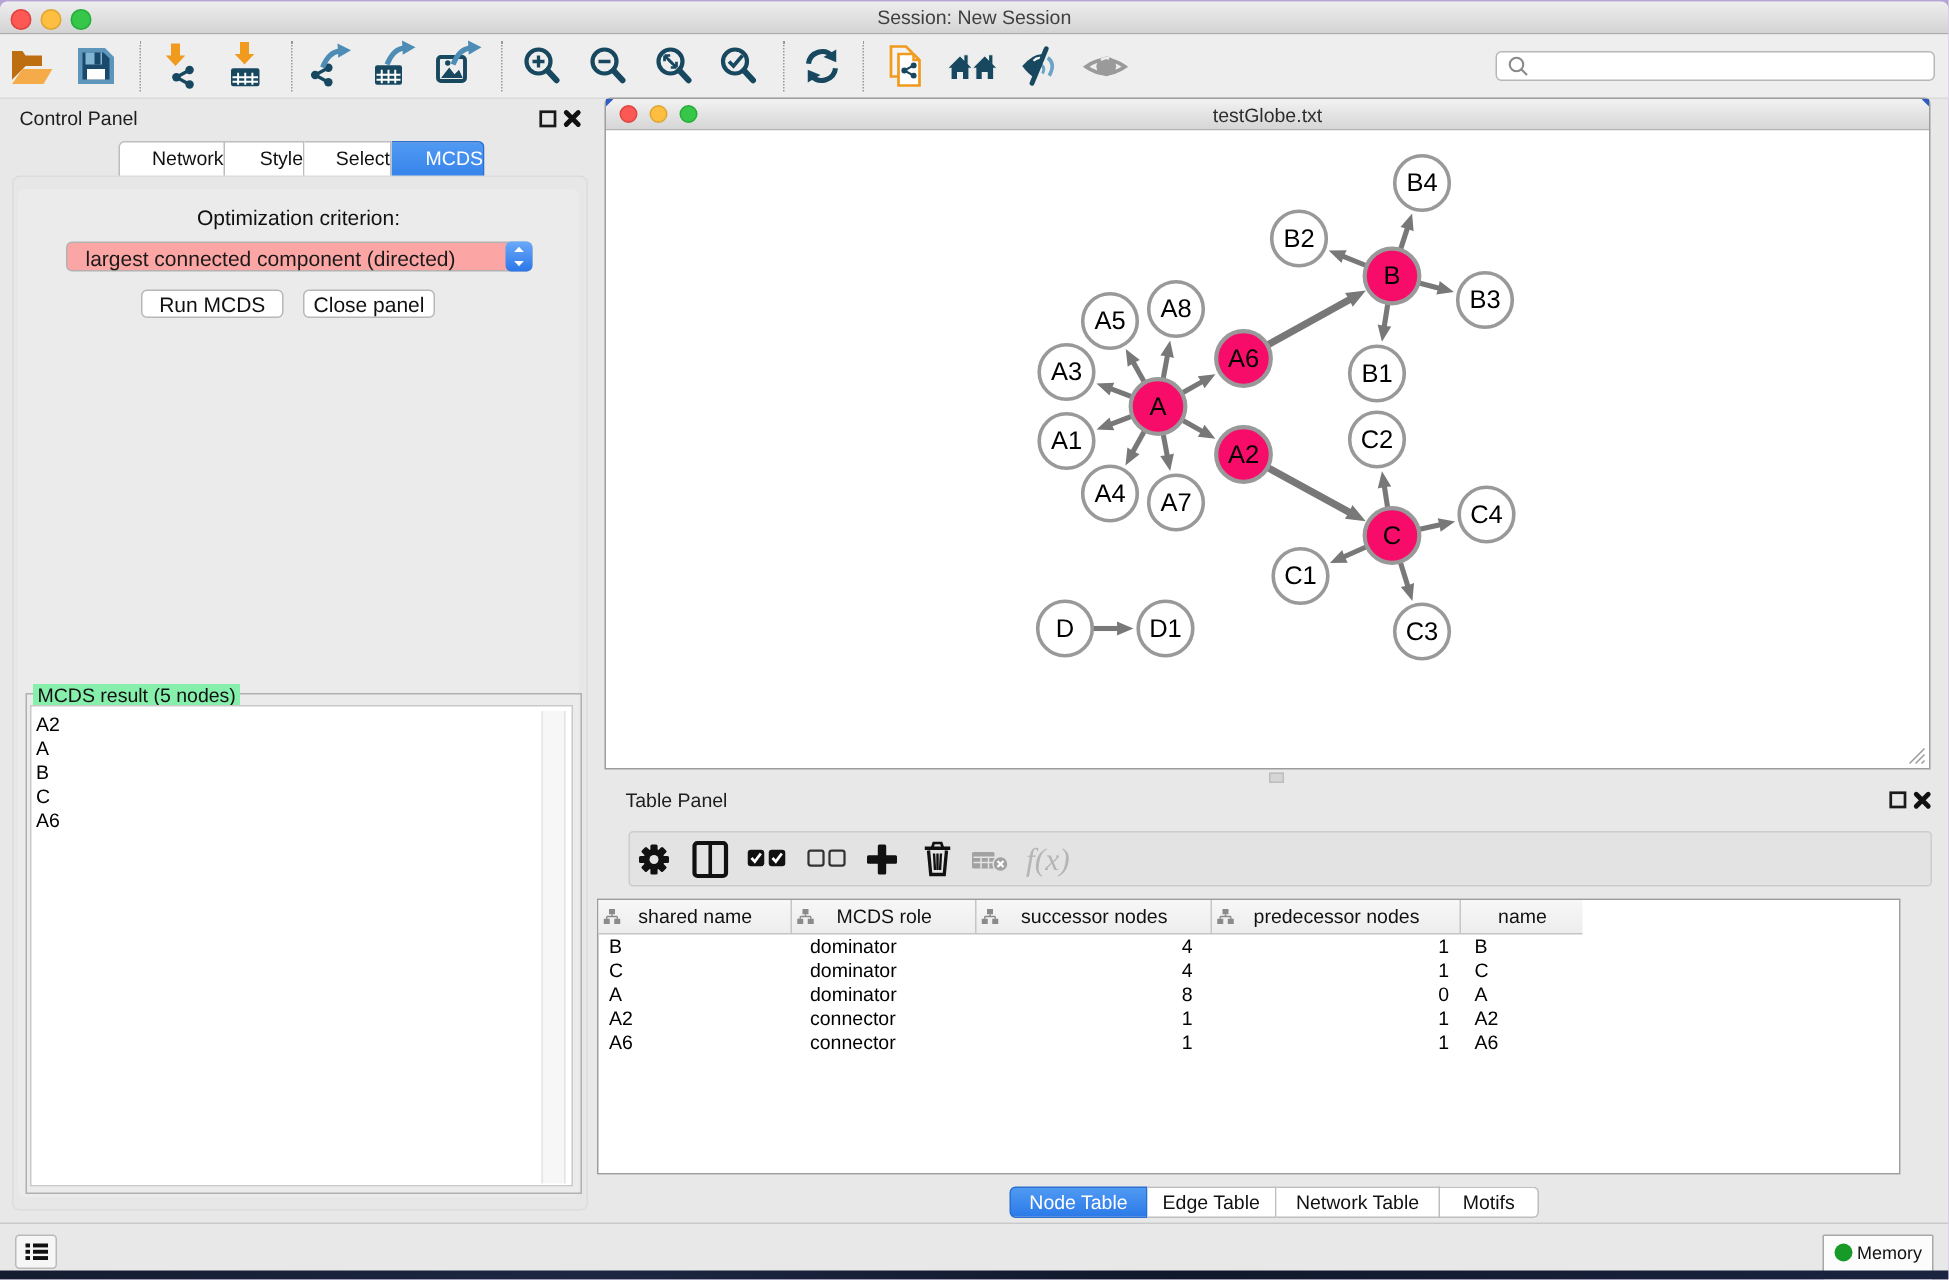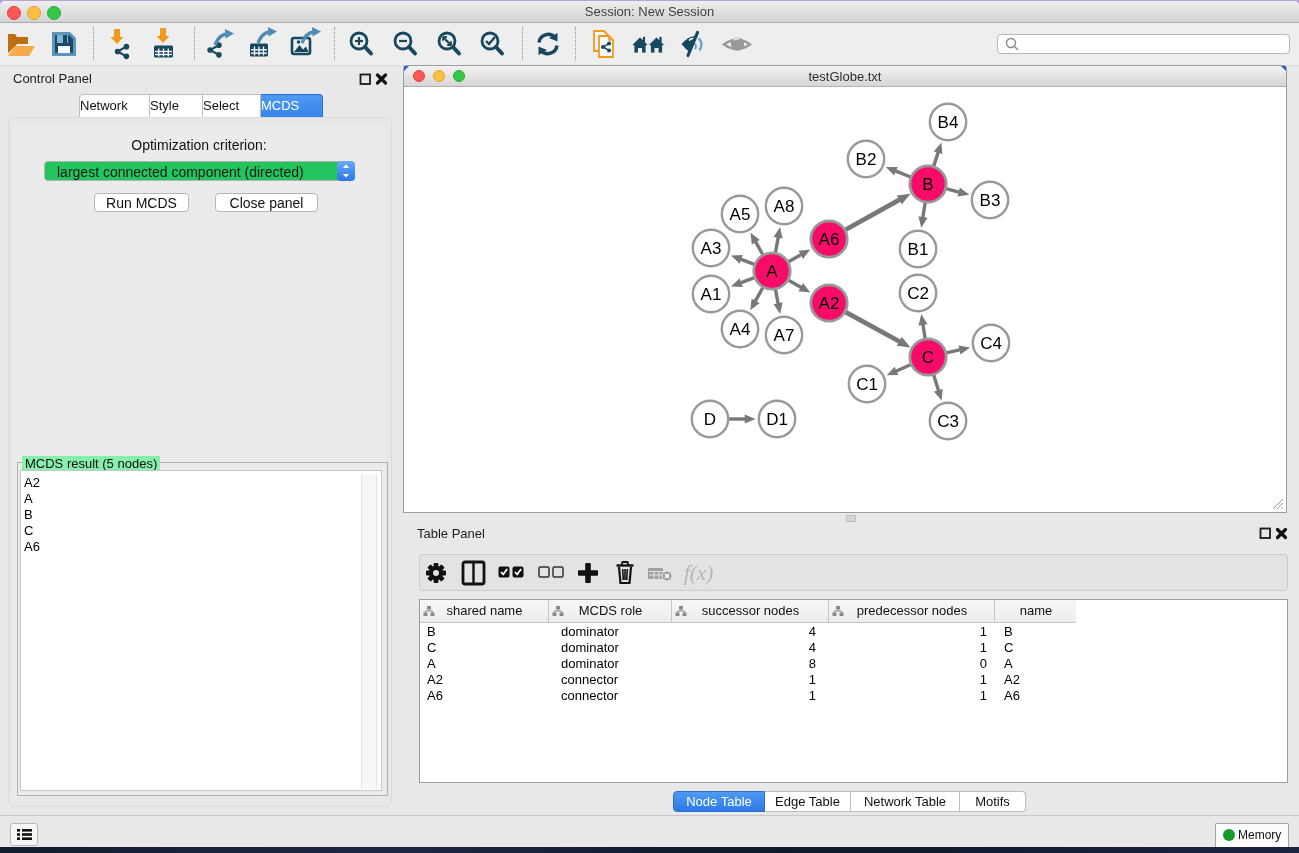--- a/index.html
+++ b/index.html
@@ -14,26 +14,26 @@
 #titlebar .tl{position:absolute;top:5px;width:12px;height:12px;border-radius:50%;}
 #title-text{position:absolute;top:3px;left:0;width:100%;text-align:center;
   font-size:13px;color:#3f3f3f;}
 #toolbar{position:absolute;left:0;top:22px;width:1299px;height:42px;background:#eeeeee;
   border-bottom:1px solid #dadada;}
 .sep{position:absolute;top:4px;height:34px;width:0;border-left:1px dotted #989898;}
 #searchbox{position:absolute;left:997px;top:11px;width:291px;height:18px;background:#fff;
   border:1px solid #b7b7b7;border-radius:4px;}
 
 #cp-title{position:absolute;left:13px;top:70px;font-size:13px;color:#1d1d1d;}
-.tab{position:absolute;top:93px;height:34px;line-height:21px;text-align:left;
+.tab{position:absolute;top:93px;height:34px;line-height:21px;text-align:right;
   font-size:13px;color:#111;background:#fff;border:1px solid #bdbdbd;box-sizing:border-box;}
 #cp-box{position:absolute;left:8px;top:116px;width:382px;height:688px;background:#e7e7e7;
   border:1px solid #dcdcdc;border-radius:5px;}
 #cp-inner{position:absolute;left:3px;top:8px;width:374px;height:672px;background:#ebebeb;border-radius:4px;}
-#combo{position:absolute;left:44px;top:160px;width:311px;height:20px;background:#22c55e;
+#combo{position:absolute;left:44px;top:160px;width:311px;height:20px;background:#fca5a5;
   border:1px solid #b2b2b2;border-radius:4px;box-sizing:border-box;}
 #combo .stepper{position:absolute;right:-1px;top:-1px;width:18px;height:20px;border-radius:4px;
   background:linear-gradient(#6aa9f9,#2c77e8);}
 .btn{position:absolute;background:#fff;border:1px solid #b7b7b7;border-radius:4px;
   box-sizing:border-box;text-align:center;font-size:14px;color:#111;}
 #groupbox{position:absolute;left:17px;top:461px;width:369px;height:332px;
   border:1px solid #b0b0b0;}
 #grouplabel{position:absolute;left:22px;top:455px;background:#86efac;padding:0 3px;
   font-size:13px;color:#111;}
 #mcdslist{position:absolute;left:20px;top:469px;width:362px;height:321px;background:#fff;
@@ -45,21 +45,21 @@
   border:1px solid #9d9d9d;border-radius:4px 4px 0 0;box-sizing:border-box;}
 #nettitle{position:absolute;left:0;top:0;width:100%;height:20px;
   background:linear-gradient(#f2f2f2,#d6d6d6);border-bottom:1px solid #b3b3b3;
   border-radius:4px 4px 0 0;}
 #nettitle .tl{position:absolute;top:4px;width:12px;height:12px;border-radius:50%;box-sizing:border-box;}
 #nettitle .t{position:absolute;top:3px;width:100%;text-align:center;font-size:13px;color:#2e2e2e;}
 
 #tp-title{position:absolute;left:417px;top:525px;font-size:13px;color:#1d1d1d;}
 #tp-toolbar{position:absolute;left:419px;top:553px;width:869px;height:37px;background:#e3e3e3;
   border:1px solid #cccccc;border-radius:3px;box-sizing:border-box;padding-left:16px;}
-#table{position:absolute;left:419px;top:598px;width:869px;height:184px;background:#fff;
+#table{position:absolute;left:398px;top:598px;width:869px;height:184px;background:#fff;
   border:1px solid #9d9d9d;box-sizing:border-box;}
 #thead{position:absolute;left:0;top:0;width:656px;height:22px;
   background:linear-gradient(#f7f7f7,#ededed);border-bottom:1px solid #c4c4c4;}
 .bt{position:absolute;top:790px;height:21px;line-height:20px;text-align:center;font-size:13px;
   color:#111;background:#fff;border:1px solid #bdbdbd;box-sizing:border-box;}
 #statusbar{position:absolute;left:0;top:814px;width:1299px;height:33px;background:#e8e8e8;
   border-top:1px solid #c9c9c9;}
 #memorybtn{position:absolute;left:1215px;top:822px;width:74px;height:36px;background:#fcfcfc;
   border:1px solid #a8a8a8;border-radius:1px;box-sizing:border-box;font-size:12px;color:#111;text-align:center;}
 #listbtn{position:absolute;left:10px;top:822px;width:28px;height:23px;background:#f6f6f6;
@@ -228,21 +228,21 @@
   <div id="combo">
     <div class="abs" style="left:12px;top:2px;font-size:14px;color:#1a1a1a;">largest connected component (directed)</div>
     <div class="stepper">
       <svg width="18" height="20">
         <path d="M9 3.5 L12.2 7 L5.8 7 Z" fill="#fff"></path>
         <path d="M9 16.5 L12.2 13 L5.8 13 Z" fill="#fff"></path>
       </svg>
     </div>
   </div>
   <div class="btn" style="left:94px;top:192px;width:95px;height:19px;line-height:18px;">Run MCDS</div>
-  <div class="btn" style="left:215px;top:192px;width:103px;height:19px;line-height:18px;">Close panel</div>
+  <div class="btn" style="left:202px;top:192px;width:88px;height:19px;line-height:18px;">Close panel</div>
   <div id="groupbox"></div>
   <div id="grouplabel">MCDS result (5 nodes)</div>
   <div id="mcdslist">
     <div style="padding:4px 0 0 3px;line-height:16px;">A2<br>A<br>B<br>C<br>A6</div>
     <div class="sb"></div>
   </div>
 
   <div id="netwin">
     <div id="nettitle">
       <div class="tl" style="left:9px;background:#fc5955;border:0.5px solid #df4340;"></div>

